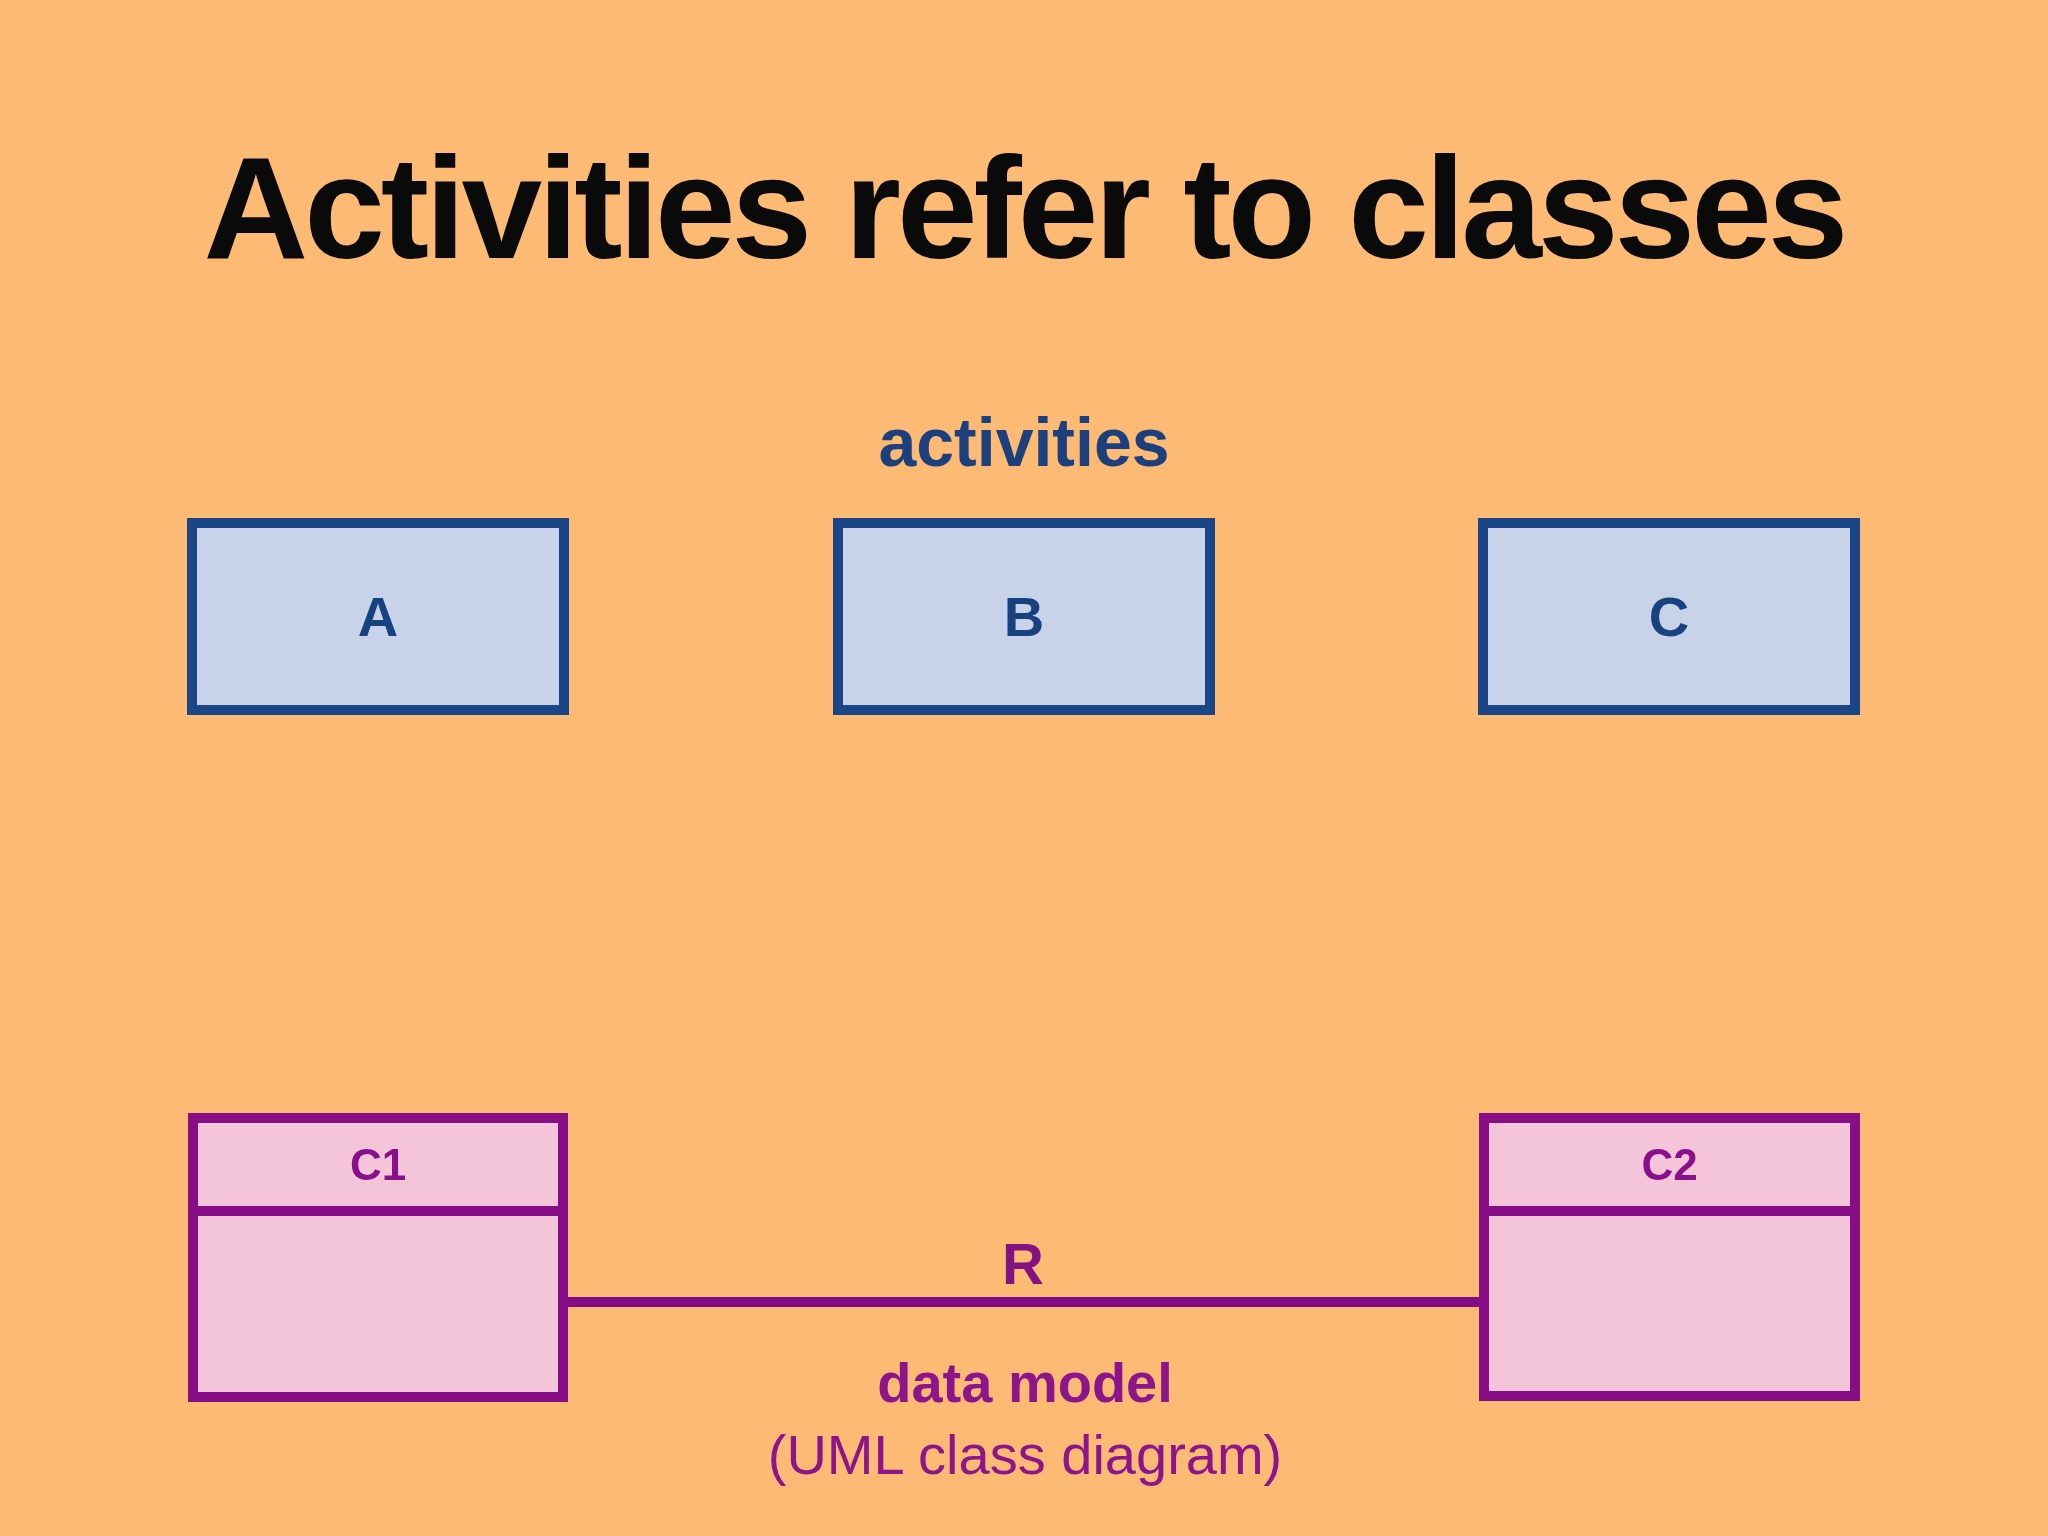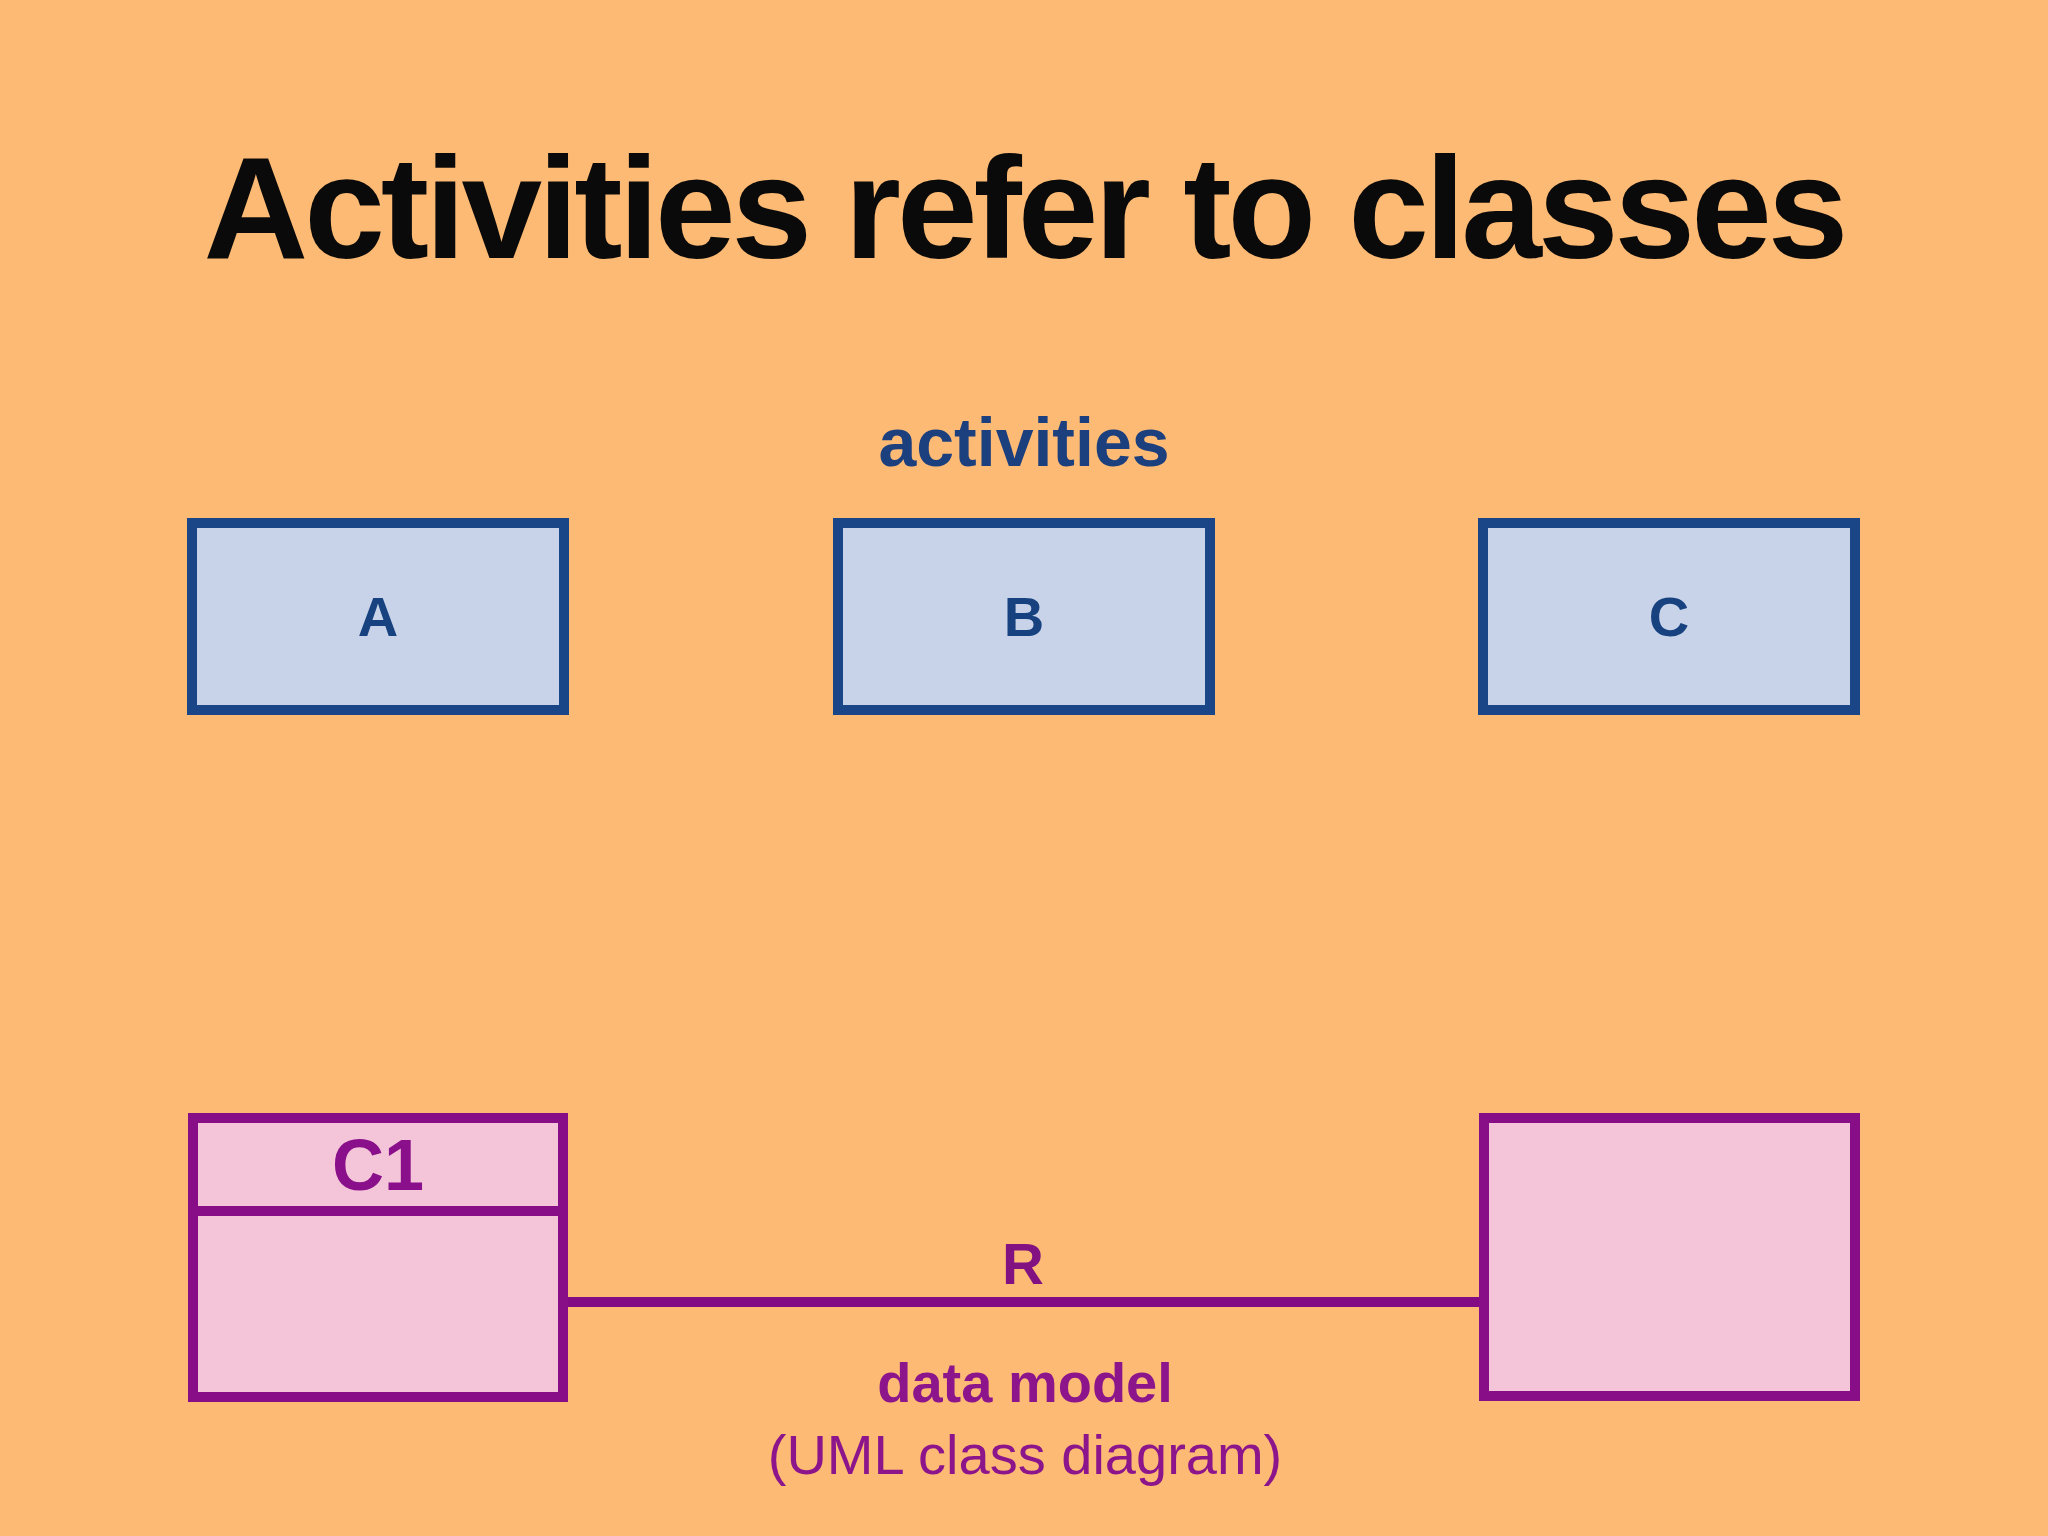--- a/index.html
+++ b/index.html
@@ -73,21 +73,21 @@
   .class-c2 { left: 1479px; top: 1113px; width: 381px; height: 288px; }
   .class-header {
     box-sizing: border-box;
     height: 93px;
     border-bottom: 10px solid #870e87;
     display: flex;
     align-items: center;
     justify-content: center;
   }
   .class-header .box-letter {
-    font-size: 72px;
+    font-size: 44px;
     font-weight: 700;
     color: #8a0f8a;
     line-height: 1;
   }
   .class-body {
     flex: 1;
   }
   .relation-line {
     position: absolute;
     left: 568px;
@@ -143,20 +143,23 @@
   </div>
 
   <div class="class-box class-c1">
     <div class="class-header">
       <span class="box-letter">C1</span>
     </div>
     <div class="class-body"></div>
   </div>
 
   <div class="class-box class-c2">
+    <div class="class-header">
+      <span class="box-letter">C2</span>
+    </div>
     <div class="class-body"></div>
   </div>
 
   <div class="relation-line"></div>
 
   <div class="relation-label">R</div>
 
   <div class="data-model-caption">
     <div class="caption-line1">data model</div>
     <div class="caption-line2">(UML class diagram)</div>

